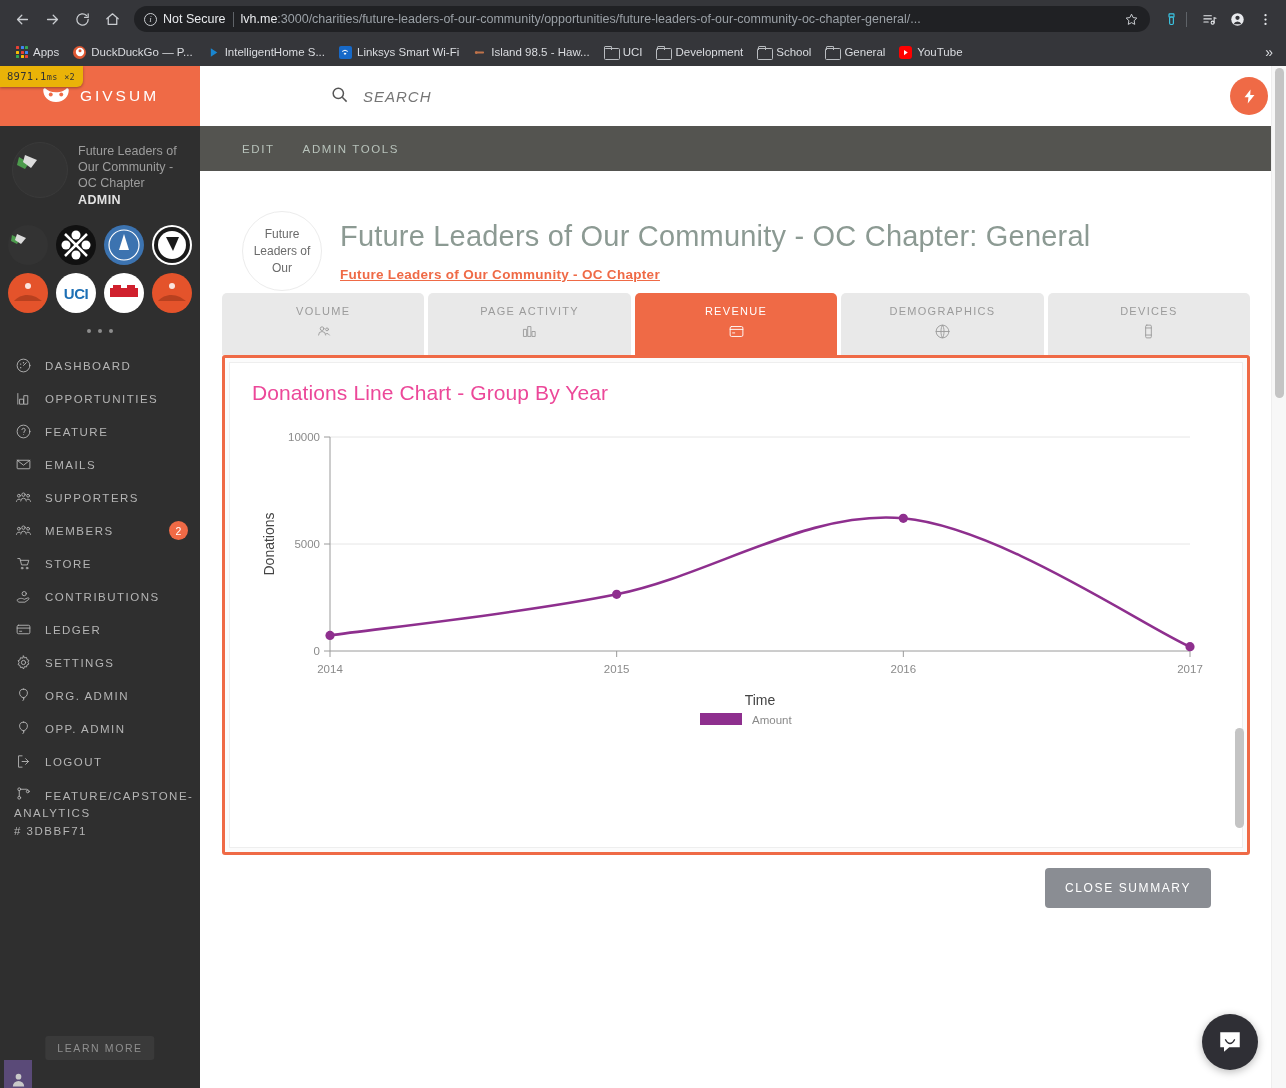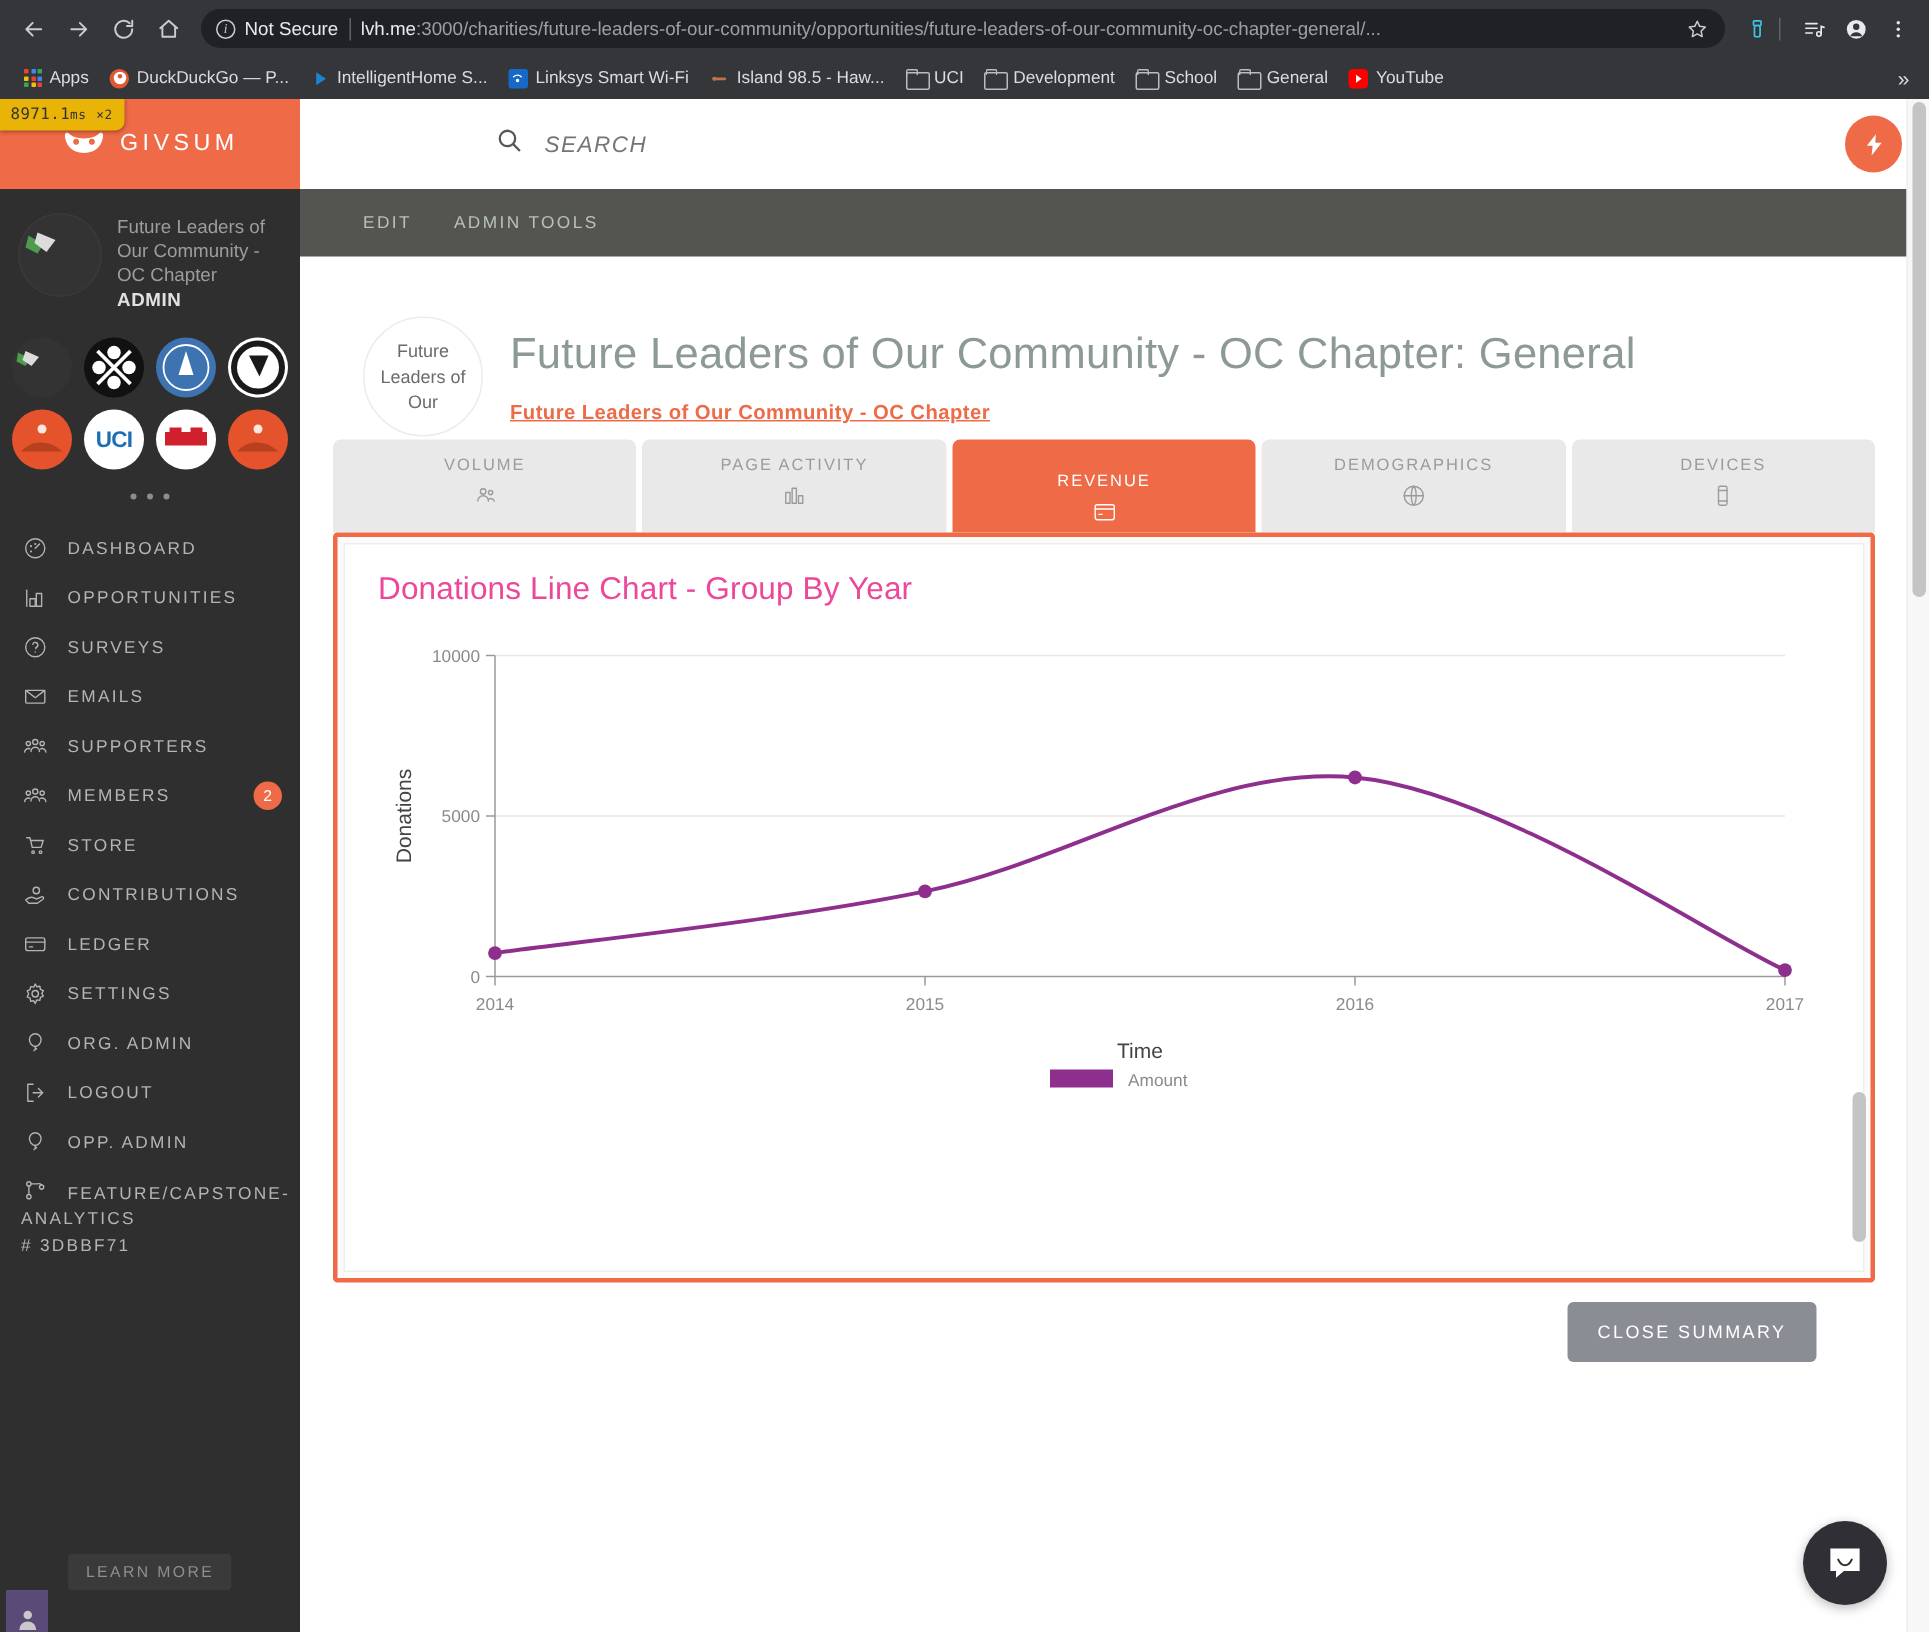--- a/index.html
+++ b/index.html
@@ -122,21 +122,21 @@
                 border: 1px solid #ececec; flex: none; overflow: hidden;
                 display: flex; align-items: center; justify-content: center;
                 font-size: 12px; color: #6b6b6b; line-height: 17px; text-align: center; padding: 4px; }
   .page-title { font-size: 29px; color: #8c9a93; font-weight: 400; line-height: 50px; letter-spacing: .2px; }
   .breadcrumb-link { display: inline-block; color: #ef6a46; font-size: 13.5px; font-weight: bold;
                      text-decoration: underline; letter-spacing: .3px; margin-top: 6px; }
 
   .tabs { display: flex; gap: 4px; margin-top: 2px; padding-left: 0px; }
   .tab { flex: 1; height: 62px; background: #e9e9e9; border-radius: 5px 5px 0 0;
          display: flex; flex-direction: column; align-items: center; justify-content: center; gap: 6px; }
-  .tab.active { background: #ef6a46; justify-content: flex-end; }
+  .tab.active { background: #ef6a46; }
   .tab-label { font-size: 11px; letter-spacing: 1.3px; color: #9b9b9b; }
   .tab.active .tab-label { color: #fff; }
   .tab-ico svg { width: 17px; height: 17px; fill: none; stroke: #9b9b9b; stroke-width: 1.3;
                  stroke-linecap: round; stroke-linejoin: round; }
   .tab.active .tab-ico svg { stroke: #fff; }
 
   .panel { border: 3px solid #ef6a46; border-radius: 3px; background: #fbfbfb;
            height: 500px; position: relative; }
   .panel-scroll { position: absolute; inset: 4px 4px 4px 4px; background: #fff;
                   border: 1px solid #eee; overflow: hidden; }
@@ -427,21 +427,21 @@
         <span class="nav-label">OPPORTUNITIES</span>
       </div>
       <div class="nav-item">
         <span class="nav-ico">
             <svg viewBox="0 0 24 24">
               <circle cx="12" cy="12" r="9"></circle>
               <path d="M9.7 9.3a2.4 2.4 0 1 1 2.9 2.9v1.3"></path>
               <circle cx="12" cy="16.4" r=".7" fill="#b4b4b4" stroke="none"></circle>
             </svg>
           </span>
-        <span class="nav-label">SURVEYS</span>
+        <span class="nav-label">FEATURE</span>
       </div>
       <div class="nav-item">
         <span class="nav-ico">
             <svg viewBox="0 0 24 24">
               <rect x="3" y="6" width="18" height="12" rx="1"></rect>
               <path d="M3 6l9 7 9-7"></path>
             </svg>
           </span>
         <span class="nav-label">EMAILS</span>
       </div>
@@ -511,34 +511,34 @@
             <svg viewBox="0 0 24 24">
               <path d="M12 3a5.5 5.5 0 0 1 5.5 5.5c0 3.3-2.5 6.5-5.5 6.5S6.5 11.8 6.5 8.5A5.5 5.5 0 0 1 12 3z"></path>
               <path d="M12 15v2M10.8 19c0-1 2.4-1 2.4-2"></path>
             </svg>
           </span>
         <span class="nav-label">ORG. ADMIN</span>
       </div>
       <div class="nav-item">
         <span class="nav-ico">
             <svg viewBox="0 0 24 24">
+              <path d="M12 3a5.5 5.5 0 0 1 5.5 5.5c0 3.3-2.5 6.5-5.5 6.5S6.5 11.8 6.5 8.5A5.5 5.5 0 0 1 12 3z"></path>
+              <path d="M12 15v2M10.8 19c0-1 2.4-1 2.4-2"></path>
+            </svg>
+          </span>
+        <span class="nav-label">OPP. ADMIN</span>
+      </div>
+      <div class="nav-item">
+        <span class="nav-ico">
+            <svg viewBox="0 0 24 24">
               <path d="M10 4H5v16h5"></path>
               <path d="M15 8l4 4-4 4M19 12h-9"></path>
             </svg>
           </span>
         <span class="nav-label">LOGOUT</span>
-      </div>
-      <div class="nav-item">
-        <span class="nav-ico">
-            <svg viewBox="0 0 24 24">
-              <path d="M12 3a5.5 5.5 0 0 1 5.5 5.5c0 3.3-2.5 6.5-5.5 6.5S6.5 11.8 6.5 8.5A5.5 5.5 0 0 1 12 3z"></path>
-              <path d="M12 15v2M10.8 19c0-1 2.4-1 2.4-2"></path>
-            </svg>
-          </span>
-        <span class="nav-label">OPP. ADMIN</span>
       </div>
       <div class="nav-item" style="align-items:flex-end;height:auto;padding-top:6px">
         <span class="nav-ico">
             <svg viewBox="0 0 24 24">
               <circle cx="6" cy="6" r="2"></circle>
               <circle cx="6" cy="18" r="2"></circle>
               <circle cx="18" cy="9" r="2"></circle>
               <path d="M6 8v8M8 6h6a4 4 0 0 1 4 1"></path>
             </svg>
           </span>

